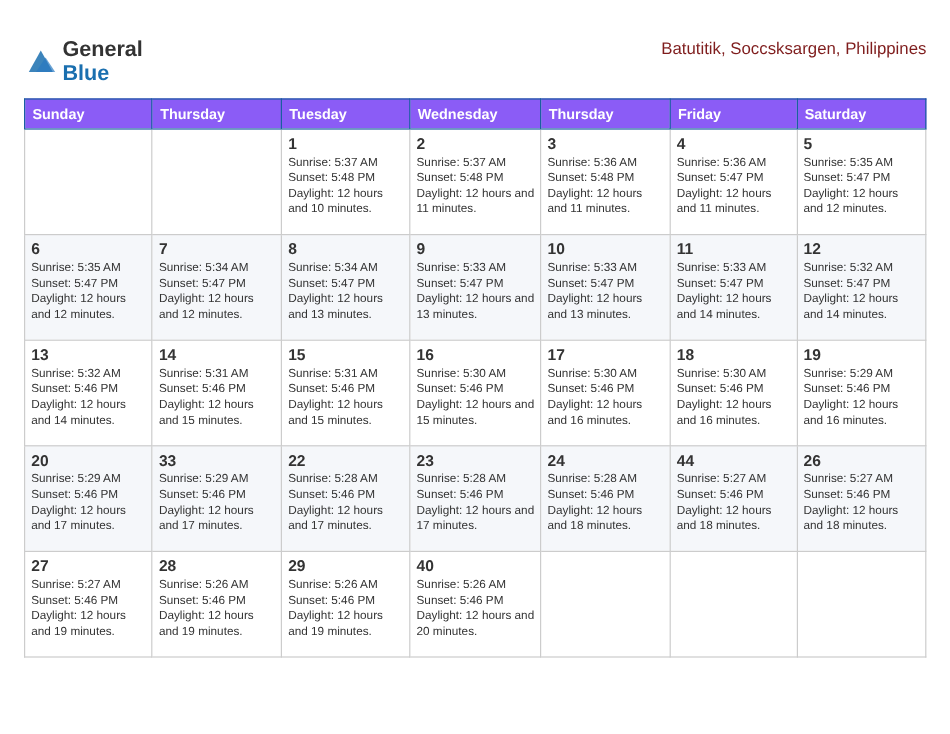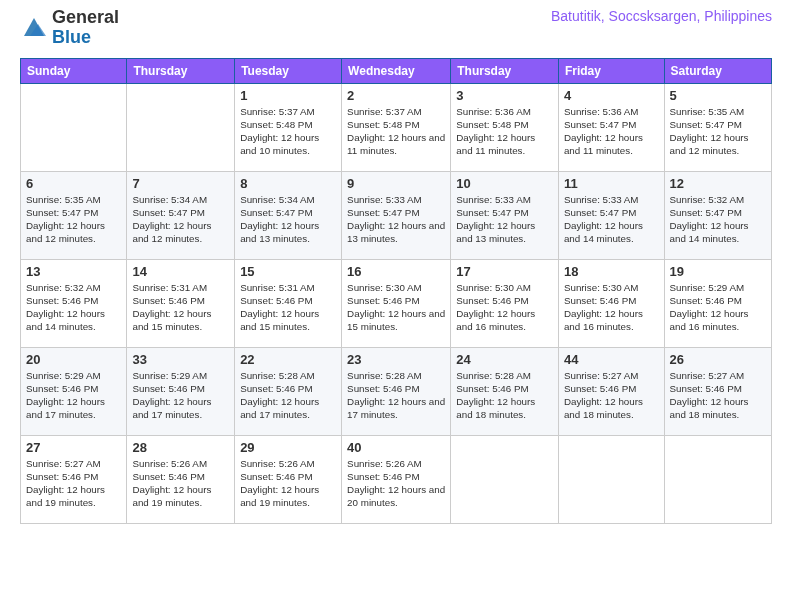--- a/index.html
+++ b/index.html
@@ -7,21 +7,21 @@
       font-family: Arial, sans-serif;
       background: #fff;
       width: 792px;
       height: 612px;
       overflow: hidden;
     }
     .page {
       width: 792px;
       height: 612px;
       background: #fff;
-      padding: 8px 20px 12px 20px;
+      padding: 32px 20px 12px 20px;
     }
     .header {
       display: flex;
       justify-content: space-between;
       align-items: flex-start;
       margin-bottom: 10px;
     }
     .logo {
       display: flex;
       align-items: center;
@@ -42,21 +42,21 @@
       text-align: right;
     }
     .title-block h1 {
       font-size: 32px;
       font-weight: bold;
       color: #333;
     }
     .title-block h2 {
       font-size: 14px;
       font-weight: normal;
-      color: #8b5cf6;
+      color: #7f1d1d;
     }
     .calendar {
       width: 100%;
       border-collapse: collapse;
       font-size: 10.5px;
     }
     .calendar thead tr th {
       background: #8b5cf6;
       color: #fff;
       text-align: left;

